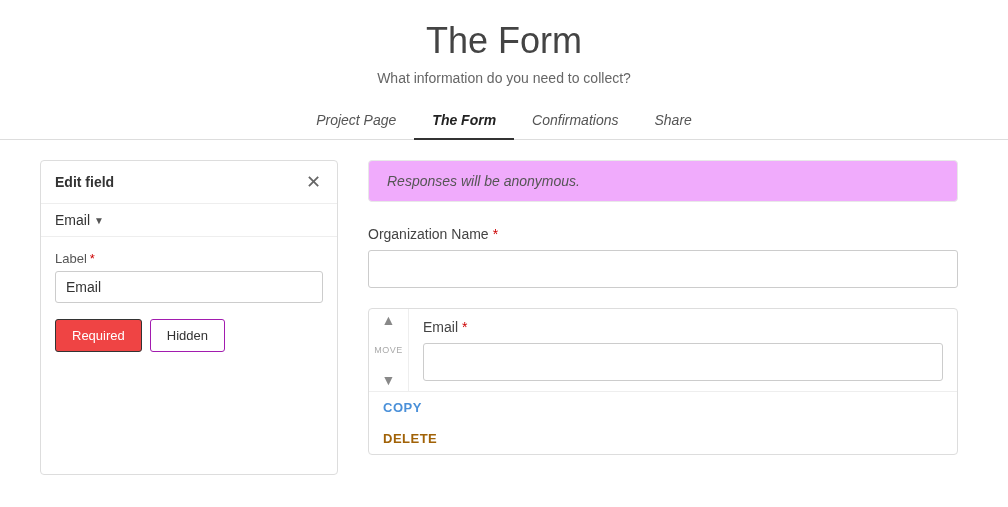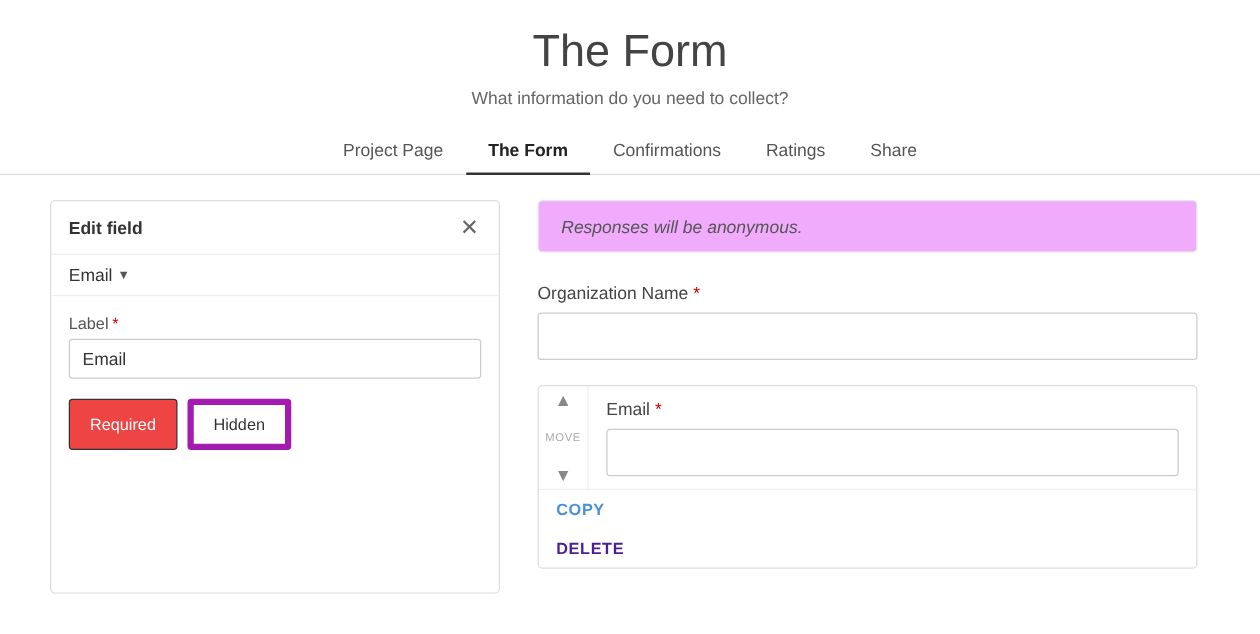--- a/index.html
+++ b/index.html
@@ -35,39 +35,40 @@
       margin-bottom: 20px;
     }
 
     .tab {
       padding: 10px 18px;
       cursor: pointer;
       font-size: 14px;
       color: #555;
       border-bottom: 2px solid transparent;
       margin-bottom: -1px;
+      font-style: italic;
     }
 
     .tab.active {
       color: #222;
       font-weight: 600;
       border-bottom: 2px solid #333;
     }
 
     .main-content {
       display: flex;
       gap: 20px;
       padding: 0 40px;
       max-width: 1008px;
       margin: 0 auto;
     }
 
     
     .edit-panel {
-      width: 360px;
+      width: 298px;
       min-width: 280px;
       border: 1px solid #ddd;
       border-radius: 4px;
       background: #fff;
     }
 
     .edit-panel-header {
       display: flex;
       align-items: center;
       justify-content: space-between;
@@ -153,21 +154,21 @@
       display: flex;
       gap: 8px;
       margin-top: 8px;
     }
 
     .btn {
       padding: 8px 16px;
       border-radius: 3px;
       font-size: 13px;
       cursor: pointer;
-      border: 5px solid #a21caf;
+      border: 1px solid #a21caf;
       background: #fff;
       color: #333;
     }
 
     .btn-primary {
       background: #ef4444;
       color: #fff;
       border: 1px solid #333;
     }
 
@@ -269,36 +270,35 @@
 
     .action-link {
       font-size: 13px;
       font-weight: 600;
       color: #4a90d9;
       cursor: pointer;
       letter-spacing: 0.5px;
     }
 
     .action-link.delete {
-      color: #4c1d95;
+      color: #a16207;
     }
   </style>
 </head>
 <body>
 
 <div class="header">
   <h1>The Form</h1>
   <p>What information do you need to collect?</p>
 </div>
 
 <div class="tabs">
   <div class="tab">Project Page</div>
   <div class="tab active">The Form</div>
   <div class="tab">Confirmations</div>
-  <div class="tab">Ratings</div>
   <div class="tab">Share</div>
 </div>
 
 <div class="main-content">
 
   <div class="edit-panel">
     <div class="edit-panel-header">
       <span class="edit-panel-title">Edit field</span>
       <button class="close-btn">✕</button>
     </div>

